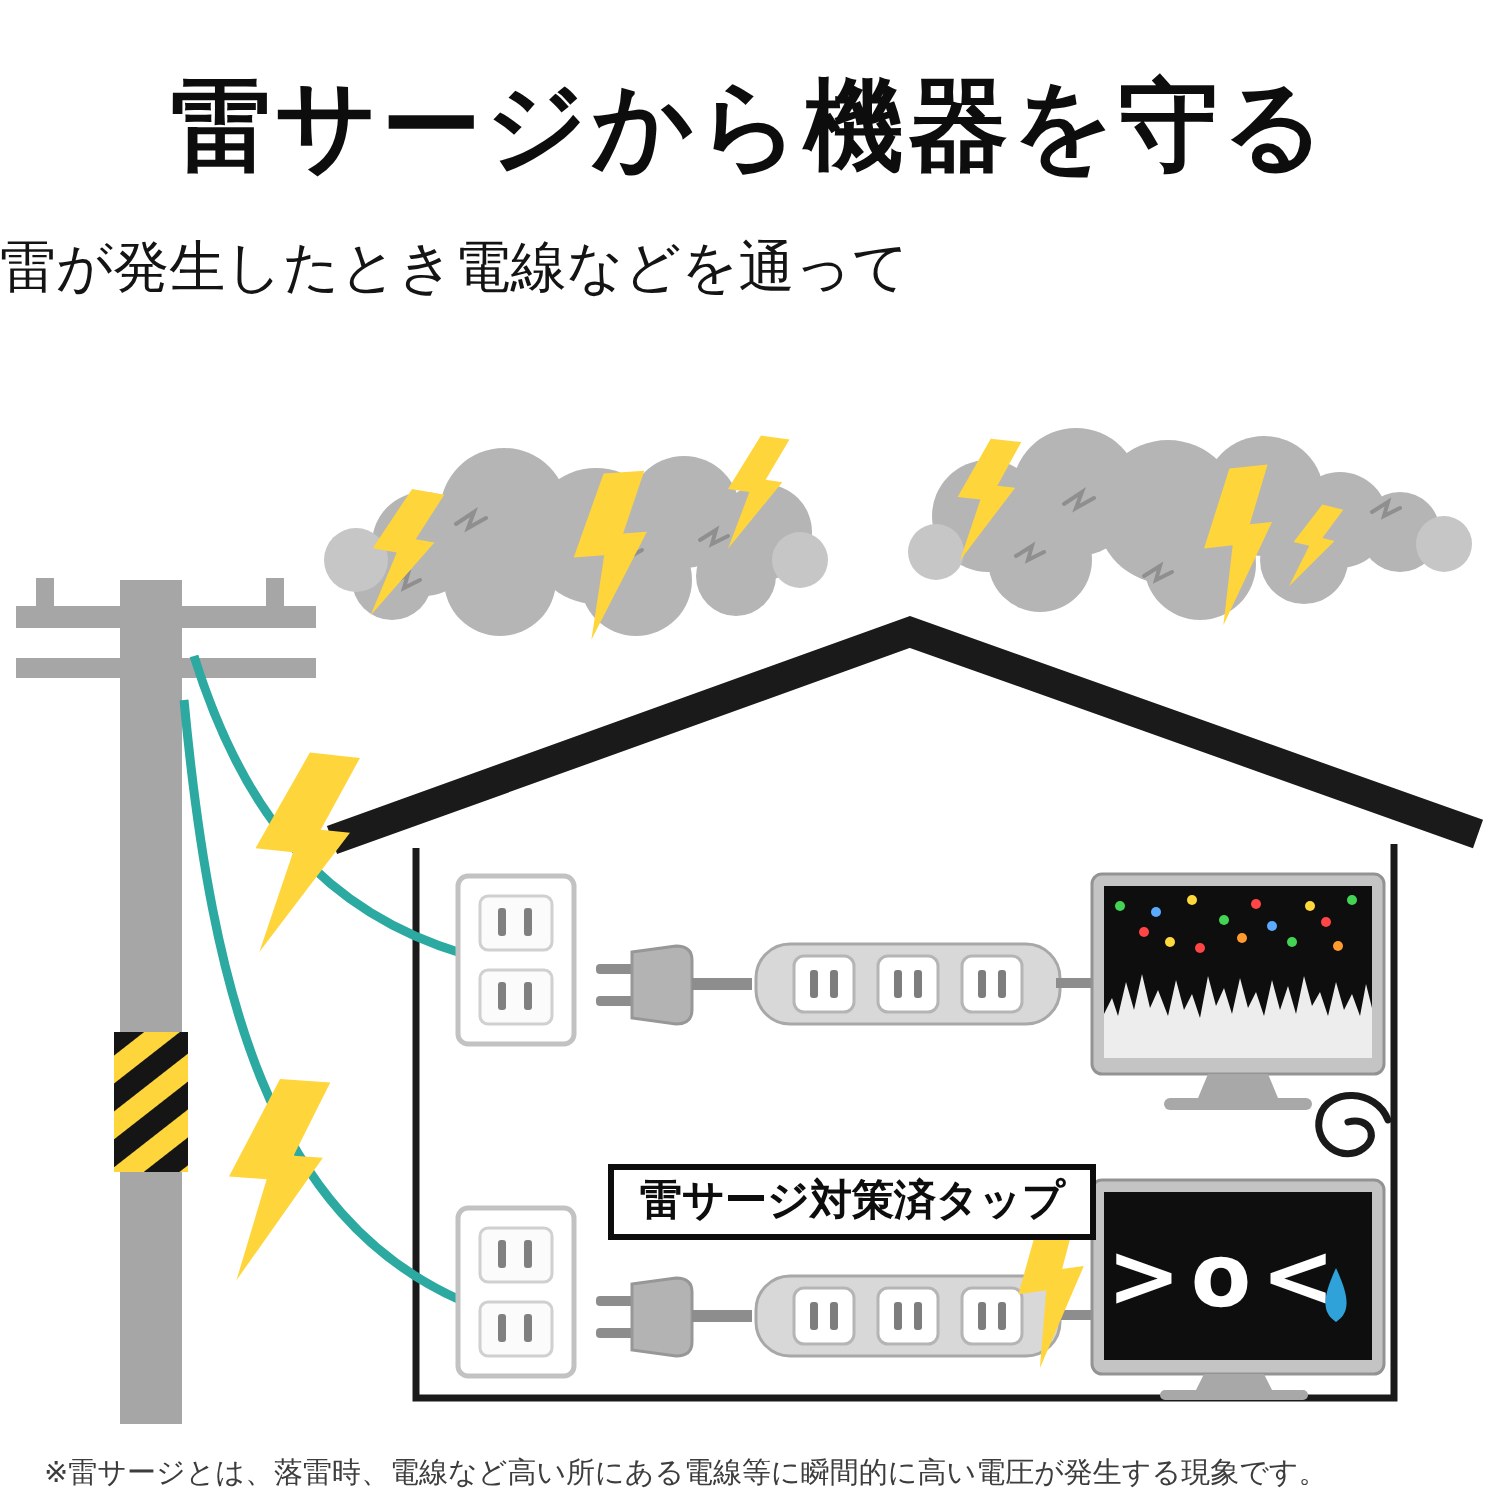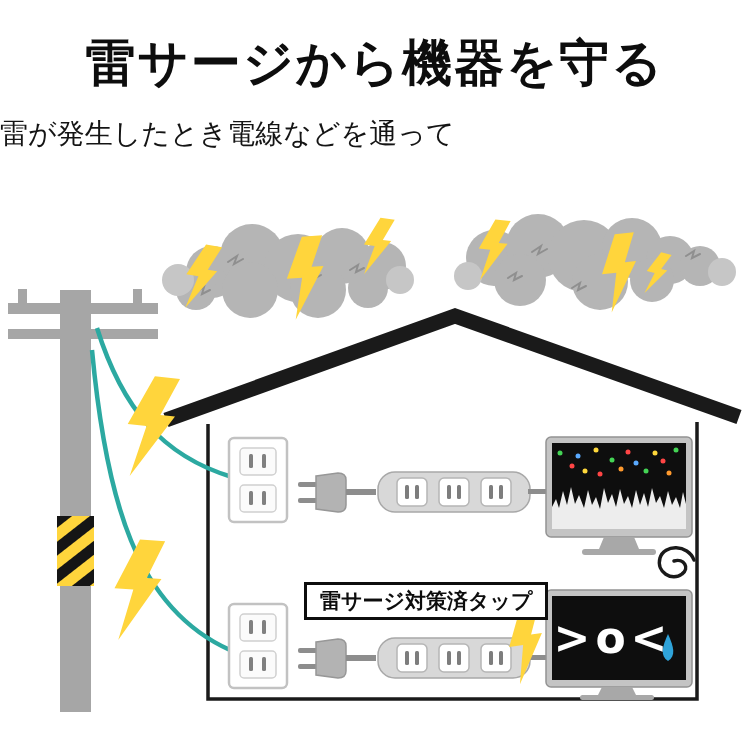--- a/index.html
+++ b/index.html
@@ -195,13 +195,14 @@
   </svg>
 
   <div class="main-title">雷サージから機器を守る</div>
 
   <div class="subtitle">
     <div>雷が発生したとき電線などを通って</div>
   </div>
 
   <div class="tap-label unprotected">雷サージ対策済タップ</div>
 
+  <div class="footer-note">※雷サージとは、落雷時、電線など高い所にある電線等に瞬間的に高い電圧が発生する現象です。</div>
 </div>
 
 </body></html>

